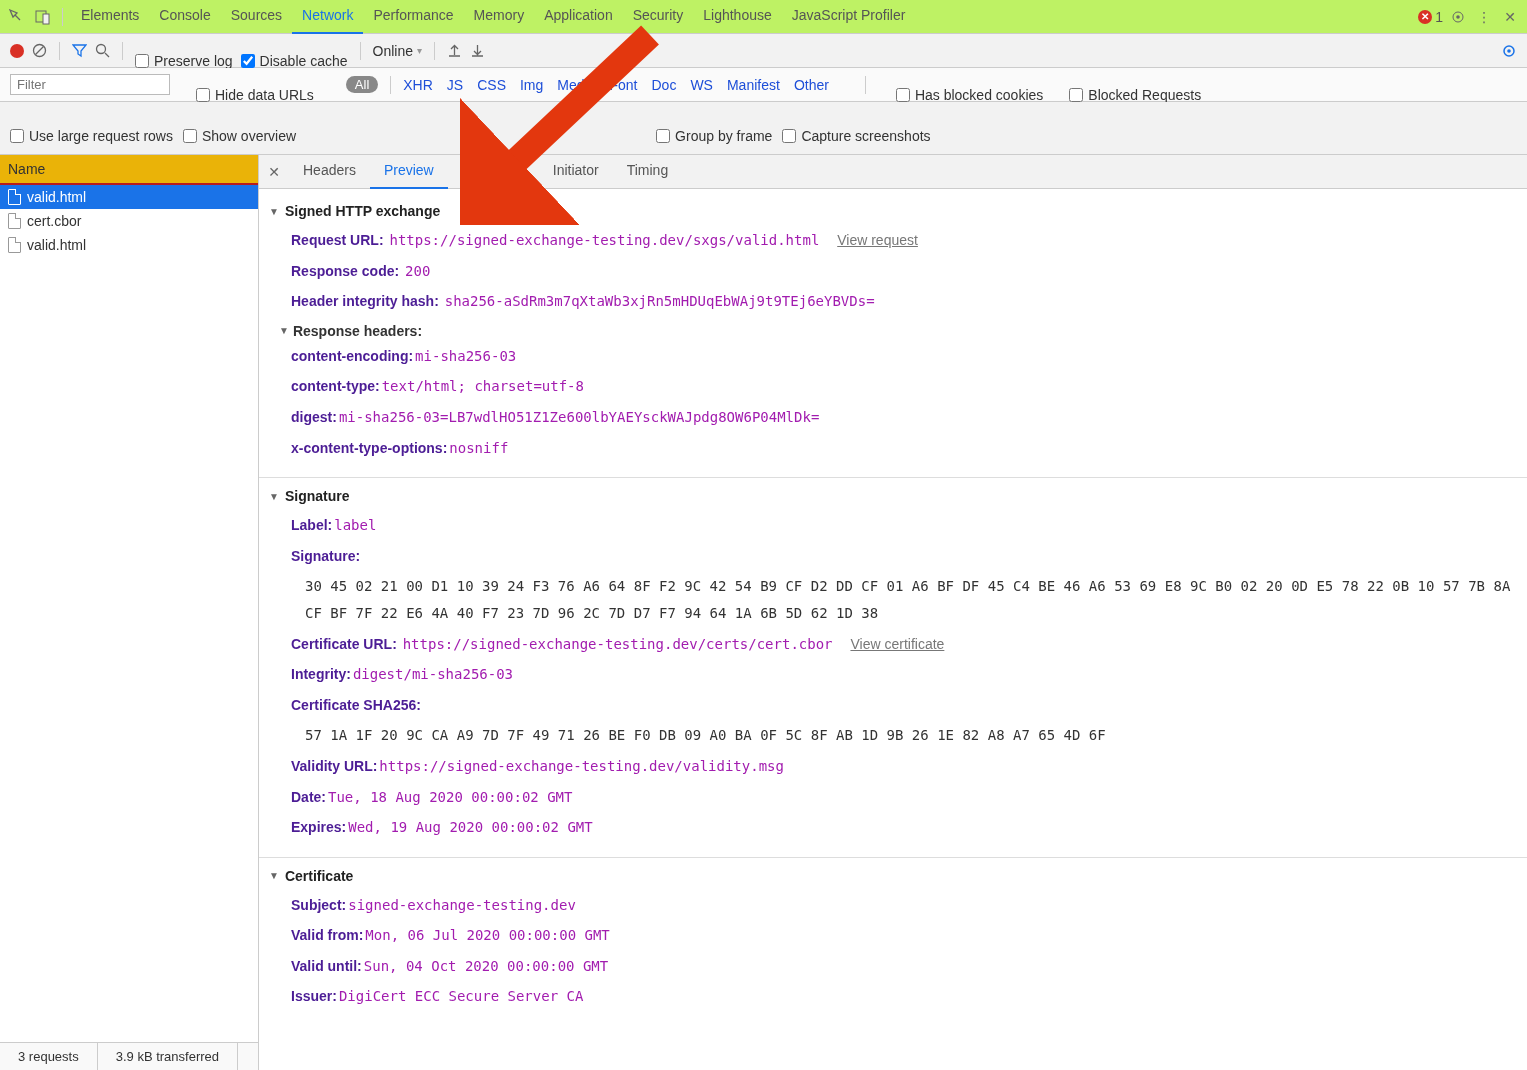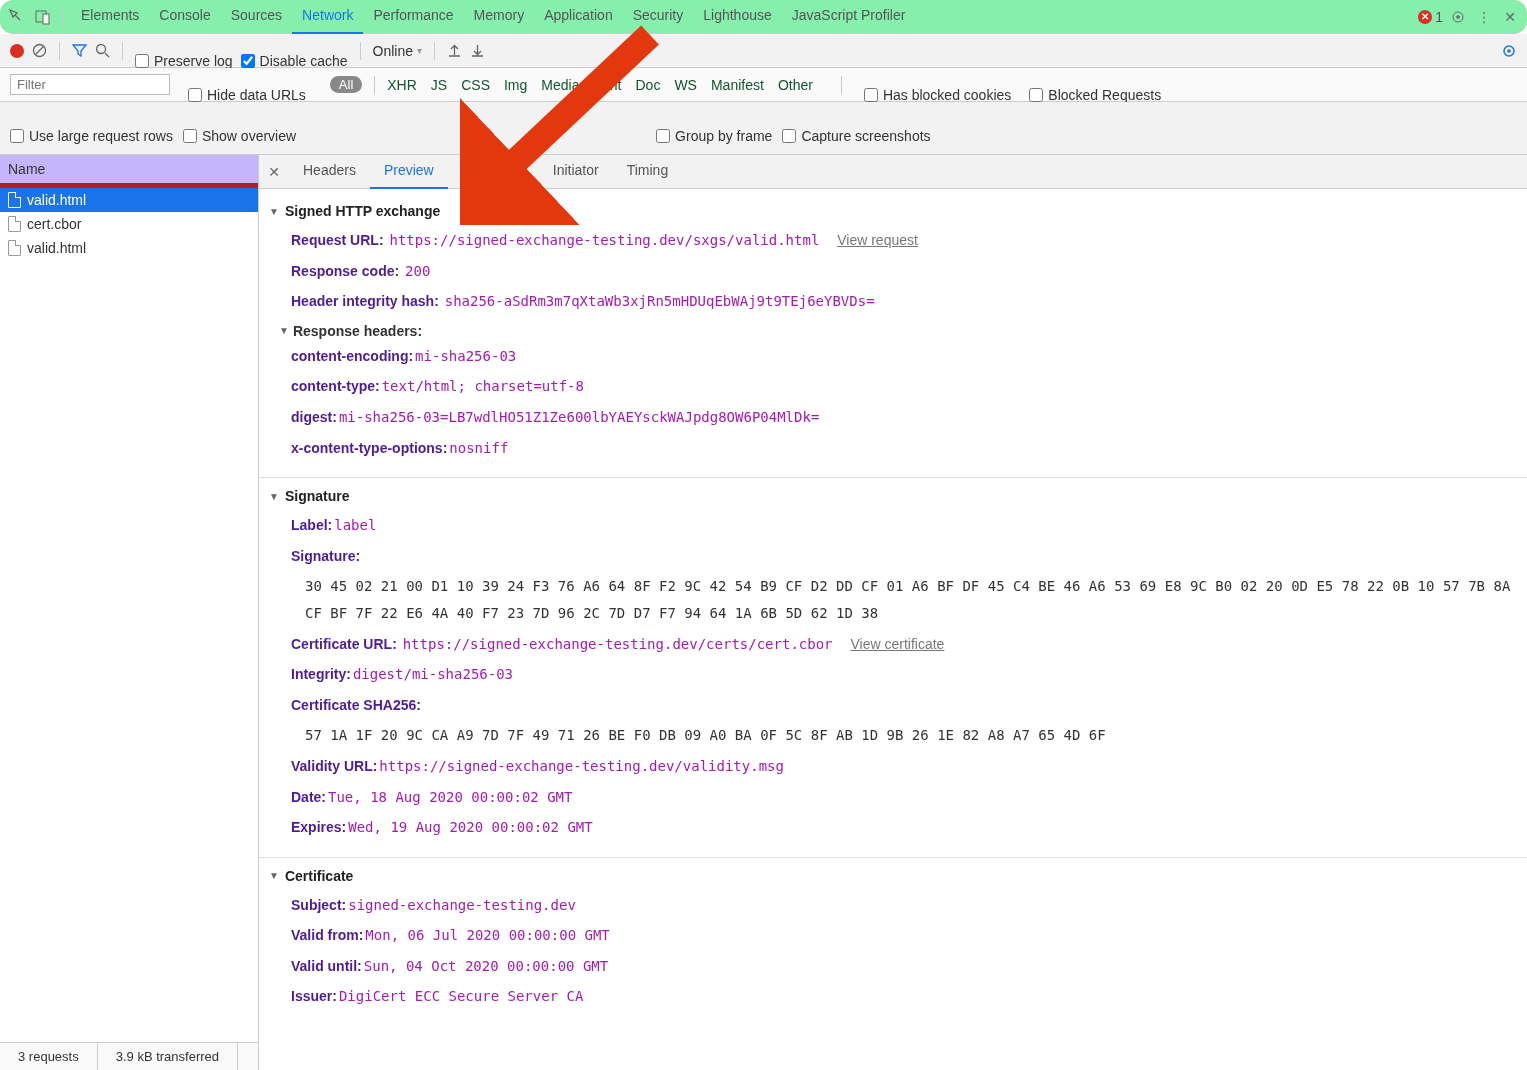--- a/index.html
+++ b/index.html
@@ -10,26 +10,25 @@
   background: #fff;
   width: 1527px;
   height: 1070px;
   overflow: hidden;
   display: flex;
   flex-direction: column;
 }
 .top-tabs {
   display: flex;
   align-items: center;
-  background: #86efac;
+  background: #bef264;
   border-bottom: 1px solid #ccc;
   height: 34px;
   padding: 12px 6px;
   gap: 4px;
-  border-radius: 13px;
 }
 .top-tabs .icon-btn {
   width: 22px; height: 22px;
   display: flex; align-items: center; justify-content: center;
   color: #666;
   cursor: pointer;
 }
 .sep { width: 1px; height: 18px; background: #ccc; margin: 0 4px; }
 .tab {
   padding: 0 10px;
@@ -56,43 +55,43 @@
   background: #f2f2f2; border-bottom: 1px solid #ccc;
   height: 34px; padding: 0 10px;
 }
 .rec-dot { width: 14px; height: 14px; border-radius: 50%; background: #d93025; }
 .stroke-icon { color: #666; }
 .select-online { color: #333; display: inline-flex; align-items: center; gap: 4px; }
 .select-online::after { content: "▾"; font-size: 10px; color: #999; }
 .chk { display: inline-flex; align-items: center; gap: 5px; margin-top: 20px; }
 .chk input { width: 14px; height: 14px; }
 .filterbar {
-  display: flex; align-items: center; gap: 18px;
+  display: flex; align-items: center; gap: 26px;
   background: #fafafa; border-bottom: 1px solid #ccc;
   height: 34px; padding: 0 10px;
 }
 .filter-input {
   width: 160px; border: 1px solid #bbb; font-size: 13px; padding: 2px 6px; color: #888; background: #fff;
 }
 .filter-types { display: flex; gap: 8px; align-items: center; margin-left: 6px;}
 .pill-all { background: #888; color: #fff; border-radius: 10px; padding: 1px 9px; font-size: 13px; }
-.ftype { color: #14532d; cursor: pointer; text-align: center; }
+.ftype { color: #1d4ed8; cursor: pointer; text-align: center; }
 .optionsbar {
   display: flex; background: #f2f2f2; border-bottom: 1px solid #ccc;
   padding: 6px 10px 10px 10px; gap: 360px;
 }
 .optionsbar .col { display: flex; flex-direction: row; gap: 10px; }
 .main {
   flex: 1; display: flex; min-height: 0;
 }
 .sidebar {
   width: 259px; border-right: 1px solid #ccc; display: flex; flex-direction: column;
 }
 .sidebar-header {
-  background: #c4b5fd; border-bottom: 5px solid #b91c1c; padding: 6px 8px; font-weight: 400; color: #333;
+  background: #eab308; border-bottom: 2px solid #b91c1c; padding: 6px 8px; font-weight: 400; color: #333;
 }
 .reqlist { flex: 1; overflow: auto; font-size: 14px; }
 .req-item {
   display: flex; align-items: center; gap: 6px; padding: 4px 8px; cursor: pointer;
 }
 .req-item.sel { background: #1a73e8; color: #fff; }
 .file-icon {
   width: 13px; height: 16px; border: 1px solid #999; border-radius: 1px; position: relative; background: #fff;
 }
 .req-item.sel .file-icon { border-color: #fff; background: #1a73e8; }

